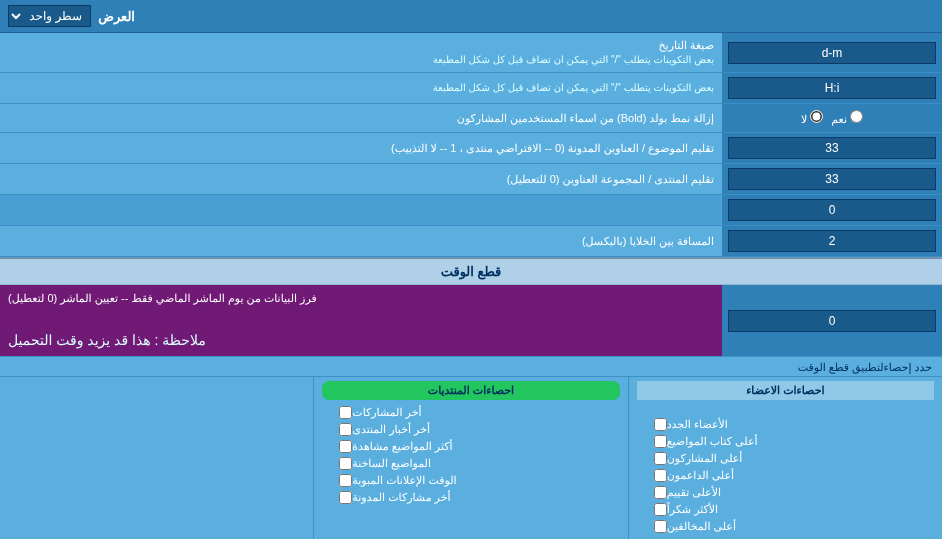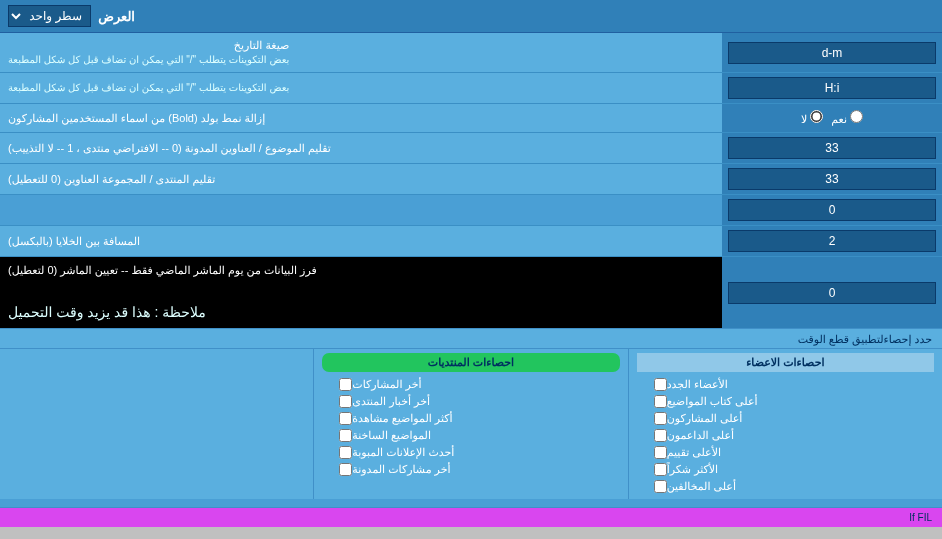--- a/index.html
+++ b/index.html
@@ -23,21 +23,20 @@
     }
 
     .row-label {
       flex: 1;
       background: #5aafdf;
       color: #fff;
       padding: 5px 8px;
       text-align: right;
       display: flex;
       align-items: center;
-      justify-content: flex-end;
       font-size: 11px;
       line-height: 1.4;
       min-height: 28px;
     }
 
     .row-input {
       width: 220px;
       background: #3080b8;
       display: flex;
       align-items: center;
@@ -111,21 +110,21 @@
       margin: 0;
     }
 
     .full-width-row {
       display: flex;
       align-items: stretch;
     }
 
     .full-label {
       flex: 1;
-      background: #000000;
+      background: #701a75;
       color: #fff;
       padding: 5px 8px;
       text-align: right;
       font-size: 11px;
       line-height: 1.5;
       display: flex;
       flex-direction: column;
       justify-content: flex-end;
       align-items: flex-end;
     }
@@ -208,40 +207,41 @@
     </div>
   </div>
 
   <div class="row">
     <div class="row-input">
       <input type="text" value="2" style="">
     </div>
     <div class="row-label">المسافة بين الخلايا (بالبكسل)</div>
   </div>
 
+  <div class="section-header">قطع الوقت</div>
 
   <div class="full-width-row">
     <div class="row-input">
       <input type="text" value="0" style="">
     </div>
     <div class="full-label">
       <div>فرز البيانات من يوم الماشر الماضي فقط -- تعيين الماشر (0 لتعطيل)</div>
       <div class="note">ملاحظة : هذا قد يزيد وقت التحميل</div>
     </div>
   </div>
 
   <div style="background:#5aafdf; padding: 4px 10px 2px 10px; text-align:right; color:#003060; font-size:11px; border-top:1px solid #4090c8;">
     <span>حدد إحصاءلتطبيق قطع الوقت</span>
   </div>
 
   <div style="display:flex; background:#5aafdf; border-top:1px solid #4090c8;">
 
     <div style="flex:1; padding:4px 8px; border-left:1px solid #4090c8;">
 
-      <div style="background:#90c8e8;color:#003060;font-weight:bold;font-size:11px;text-align:center;padding:3px 4px;margin-bottom:4px;">احصاءات الاعضاء</div>
+      <div style="background:#90c8e8;color:#003060;font-weight:bold;font-size:11px;text-align:center;padding:3px 4px;margin-bottom:16px;">احصاءات الاعضاء</div>
       <div class="checkbox-item">
         <span>الأعضاء الجدد</span>
         <input type="checkbox" style="">
       </div>
       <div class="checkbox-item">
         <span>أعلى كتاب المواضيع</span>
         <input type="checkbox" style="">
       </div>
       <div class="checkbox-item">
         <span>أعلى المشاركون</span>
@@ -277,21 +277,21 @@
       </div>
       <div class="checkbox-item">
         <span>أكثر المواضيع مشاهدة</span>
         <input type="checkbox" style="">
       </div>
       <div class="checkbox-item">
         <span>المواضيع الساخنة</span>
         <input type="checkbox" style="">
       </div>
       <div class="checkbox-item">
-        <span>أحدث الإعلانات المبوبة</span>
+        <span>الوقت الإعلانات المبوبة</span>
         <input type="checkbox" style="">
       </div>
       <div class="checkbox-item">
         <span>أخر مشاركات المدونة</span>
         <input type="checkbox" style="">
       </div>
     </div>
 
     <div style="flex:1; padding:4px 8px;">
       

